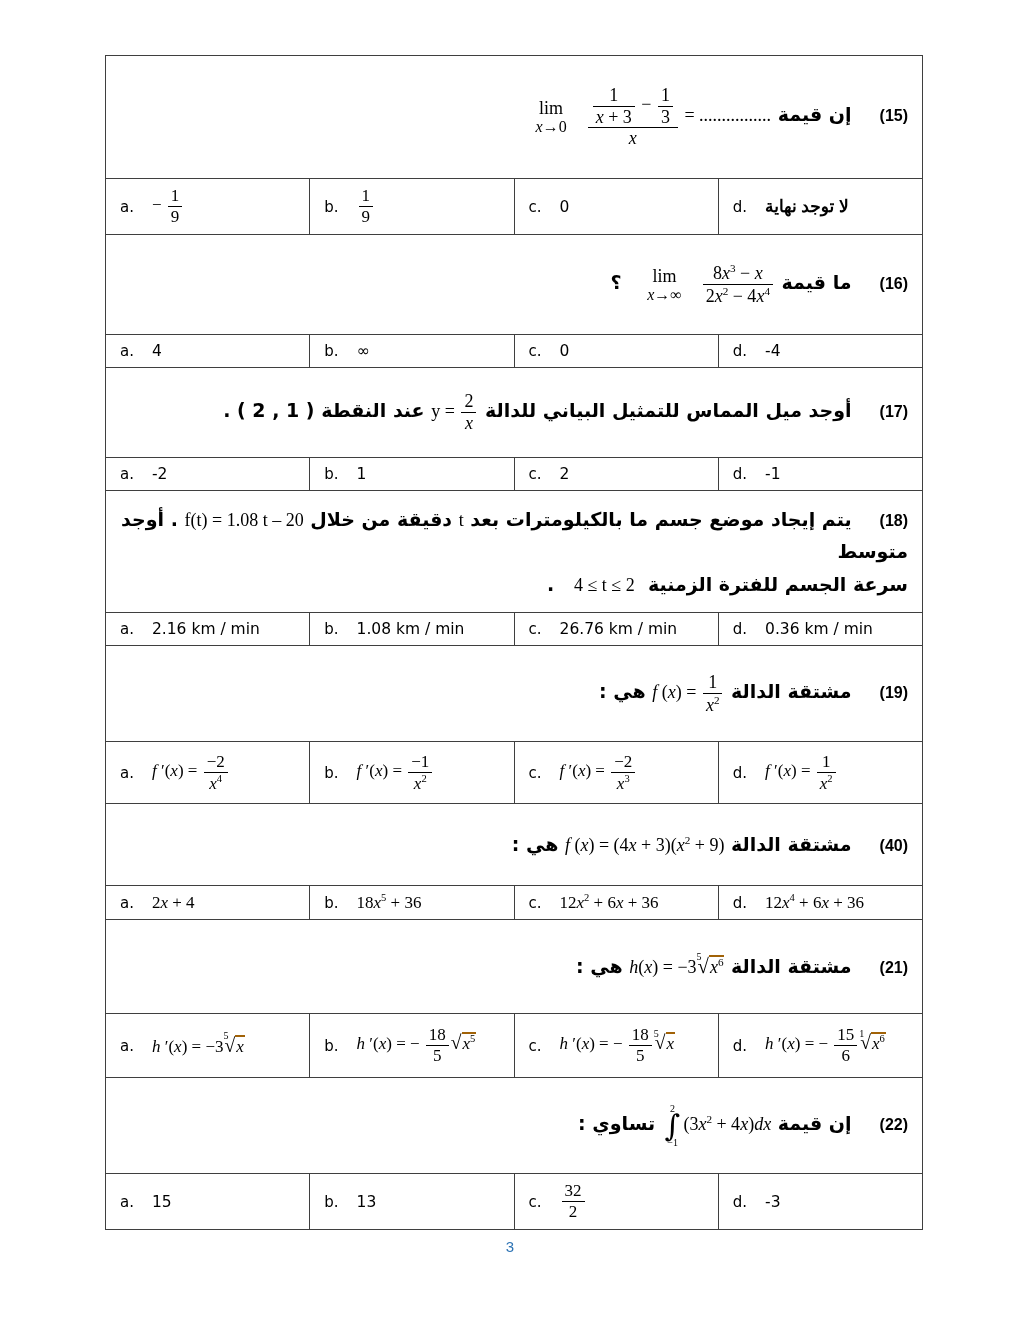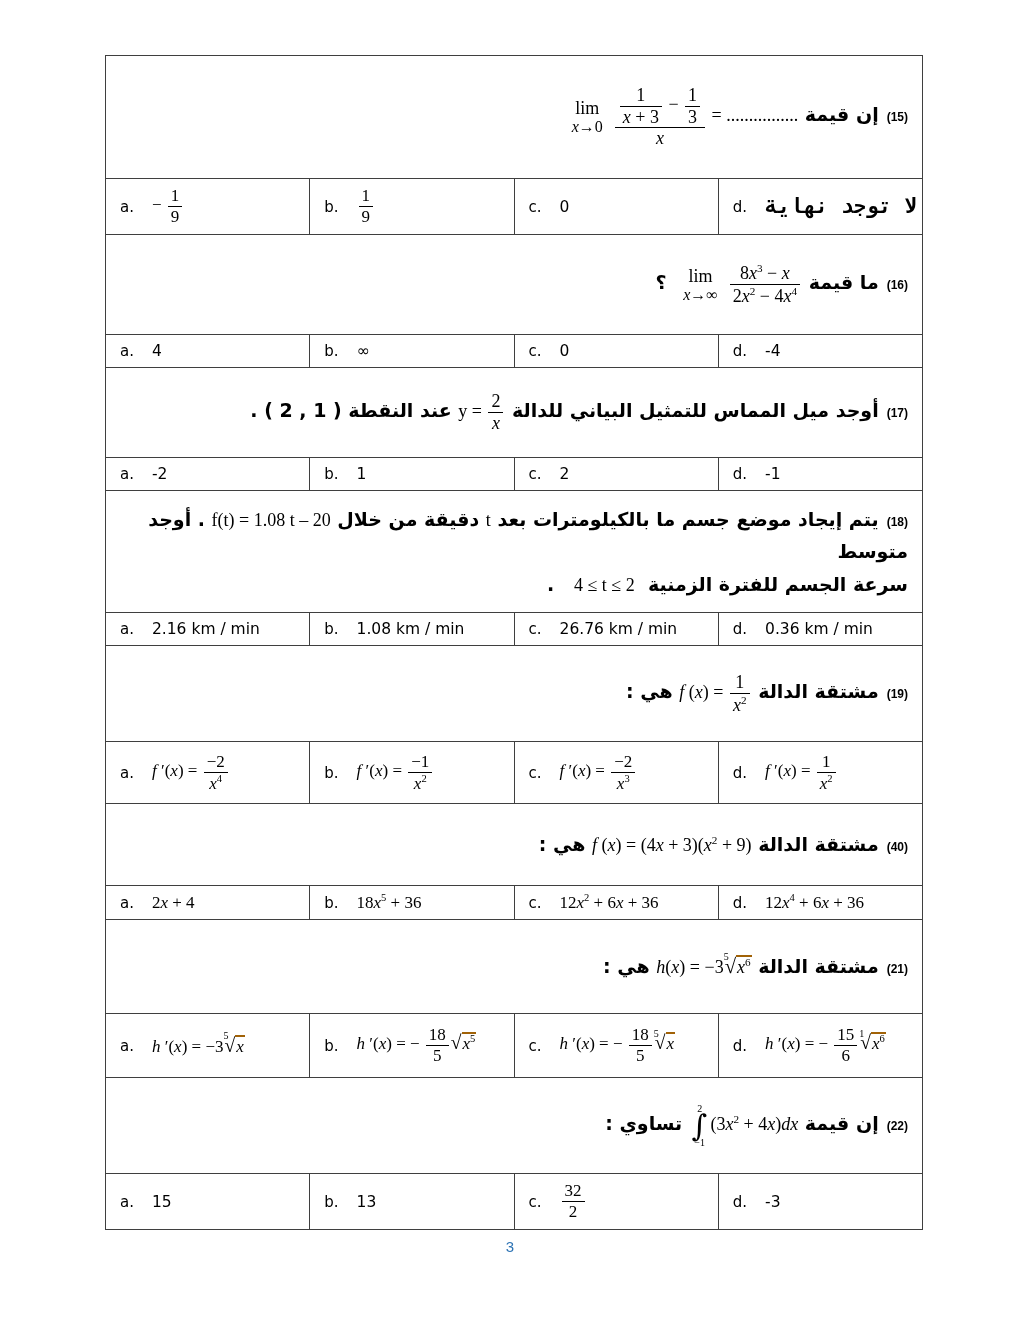--- a/index.html
+++ b/index.html
@@ -6,47 +6,47 @@
   .sheet{position:relative;width:1020px;height:1320px;background:#ffffff;overflow:hidden;
          font-family:"DejaVu Sans",sans-serif;color:#000;}
   .exam-table{position:absolute;left:105px;top:55px;width:816px;border:1px solid #3f3f3f;
               background:#fff;}
   .row{border-top:1px solid #3f3f3f;box-sizing:border-box;}
   .row:first-child{border-top:none;}
   
   .qrow{display:flex;align-items:center;padding:0 14px;}
   .qinner{width:100%;direction:rtl;text-align:right;
           font-family:"DejaVu Sans",sans-serif;font-weight:700;font-size:19px;line-height:1.7;}
-  .qnum{font-family:"Liberation Sans",sans-serif;font-weight:600;font-size:12px;margin-left:8px;}
+  .qnum{font-family:"Liberation Sans",sans-serif;font-weight:600;font-size:16px;margin-left:28px;}
   
   .arow{display:flex;direction:ltr;}
   .acell{flex:1;display:flex;align-items:center;gap:18px;
          padding:2px 8px 2px 14px;border-left:1px solid #3f3f3f;box-sizing:border-box;overflow:hidden;}
   .acell:first-child{border-left:none;}
   .albl{font-family:"DejaVu Sans",sans-serif;font-size:15px;}
   .aval{font-family:"DejaVu Sans",sans-serif;font-size:15.5px;white-space:nowrap;}
   
   .math{direction:ltr;unicode-bidi:isolate;font-family:"Liberation Serif",serif;
         font-weight:400;font-size:18px;}
   .aval .math{font-size:17px;}
   .fr{display:inline-block;vertical-align:middle;text-align:center;line-height:1.15;margin:0 2px;}
   .nu{display:block;border-bottom:1px solid #000;padding:0 3px;}
   .de{display:block;padding:0 3px;}
-  .lim{display:inline-block;text-align:center;vertical-align:middle;line-height:1;margin:0 10px;}
+  .lim{display:inline-block;text-align:center;vertical-align:middle;line-height:1;margin:0 19px;}
   .ls{display:block;font-size:16px;margin-top:2px;}
   sup{font-size:0.62em;}
   .rad{white-space:nowrap;}
   .ri{font-size:10px;position:relative;top:-6px;margin-right:-4px;}
   .rs{font-size:1.15em;}
   .rb{border-top:2px solid #a16207;padding:0 1px;}
   .integ{display:inline-flex;flex-direction:column;align-items:center;vertical-align:middle;
          line-height:1;margin:0 3px;}
   .il{font-size:10px;font-family:"Liberation Serif",serif;}
   .is{font-size:30px;line-height:0.8;font-family:"DejaVu Serif",serif;}
-  .ar{font-family:Liberation Mono, monospace;font-weight:700;font-size:21px;direction:rtl;}
+  .ar{font-family:Liberation Sans, sans-serif;font-weight:700;font-size:17px;direction:rtl;}
   
   .h122{height:122px}.h56{height:56px}.h100{height:100px}.h33{height:33px}.h90{height:90px}
   .h96{height:96px}.h62{height:62px}.h82{height:82px}.h34{height:34px}.h94{height:94px}.h64{height:64px}
   .pagenum{position:absolute;top:1238px;left:0;right:0;text-align:center;
            color:#2e74b5;font-family:"Liberation Sans",sans-serif;font-size:15px;}
 </style>
 </head>
 <body>
 
 <div class="sheet">

